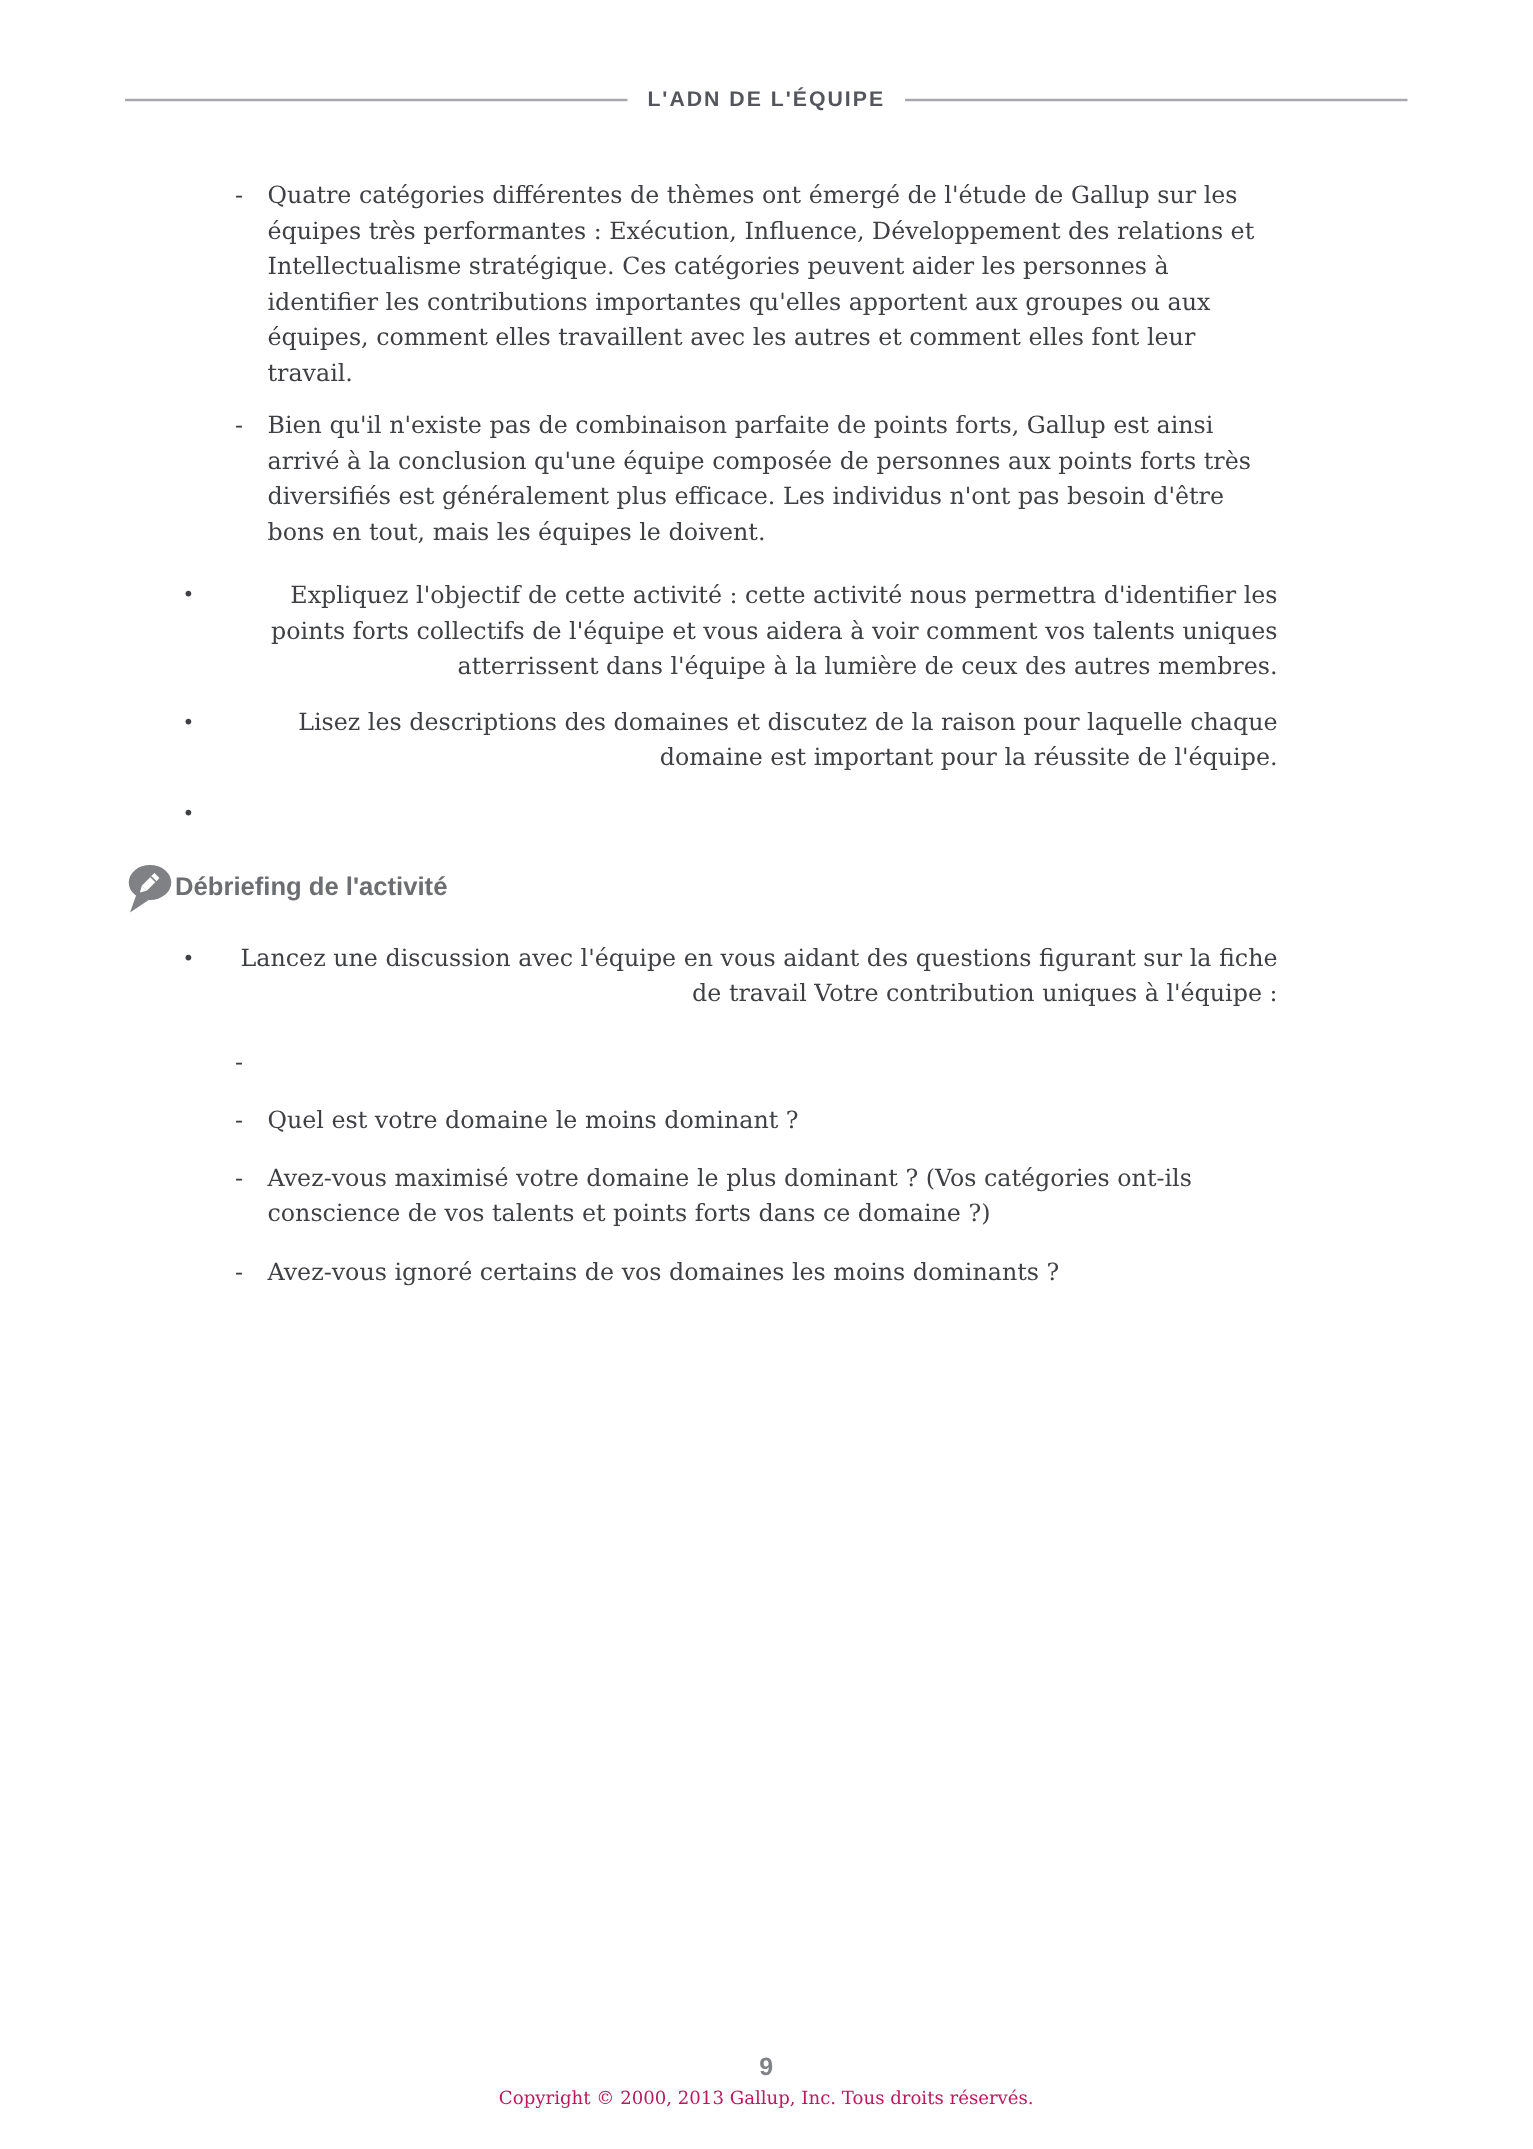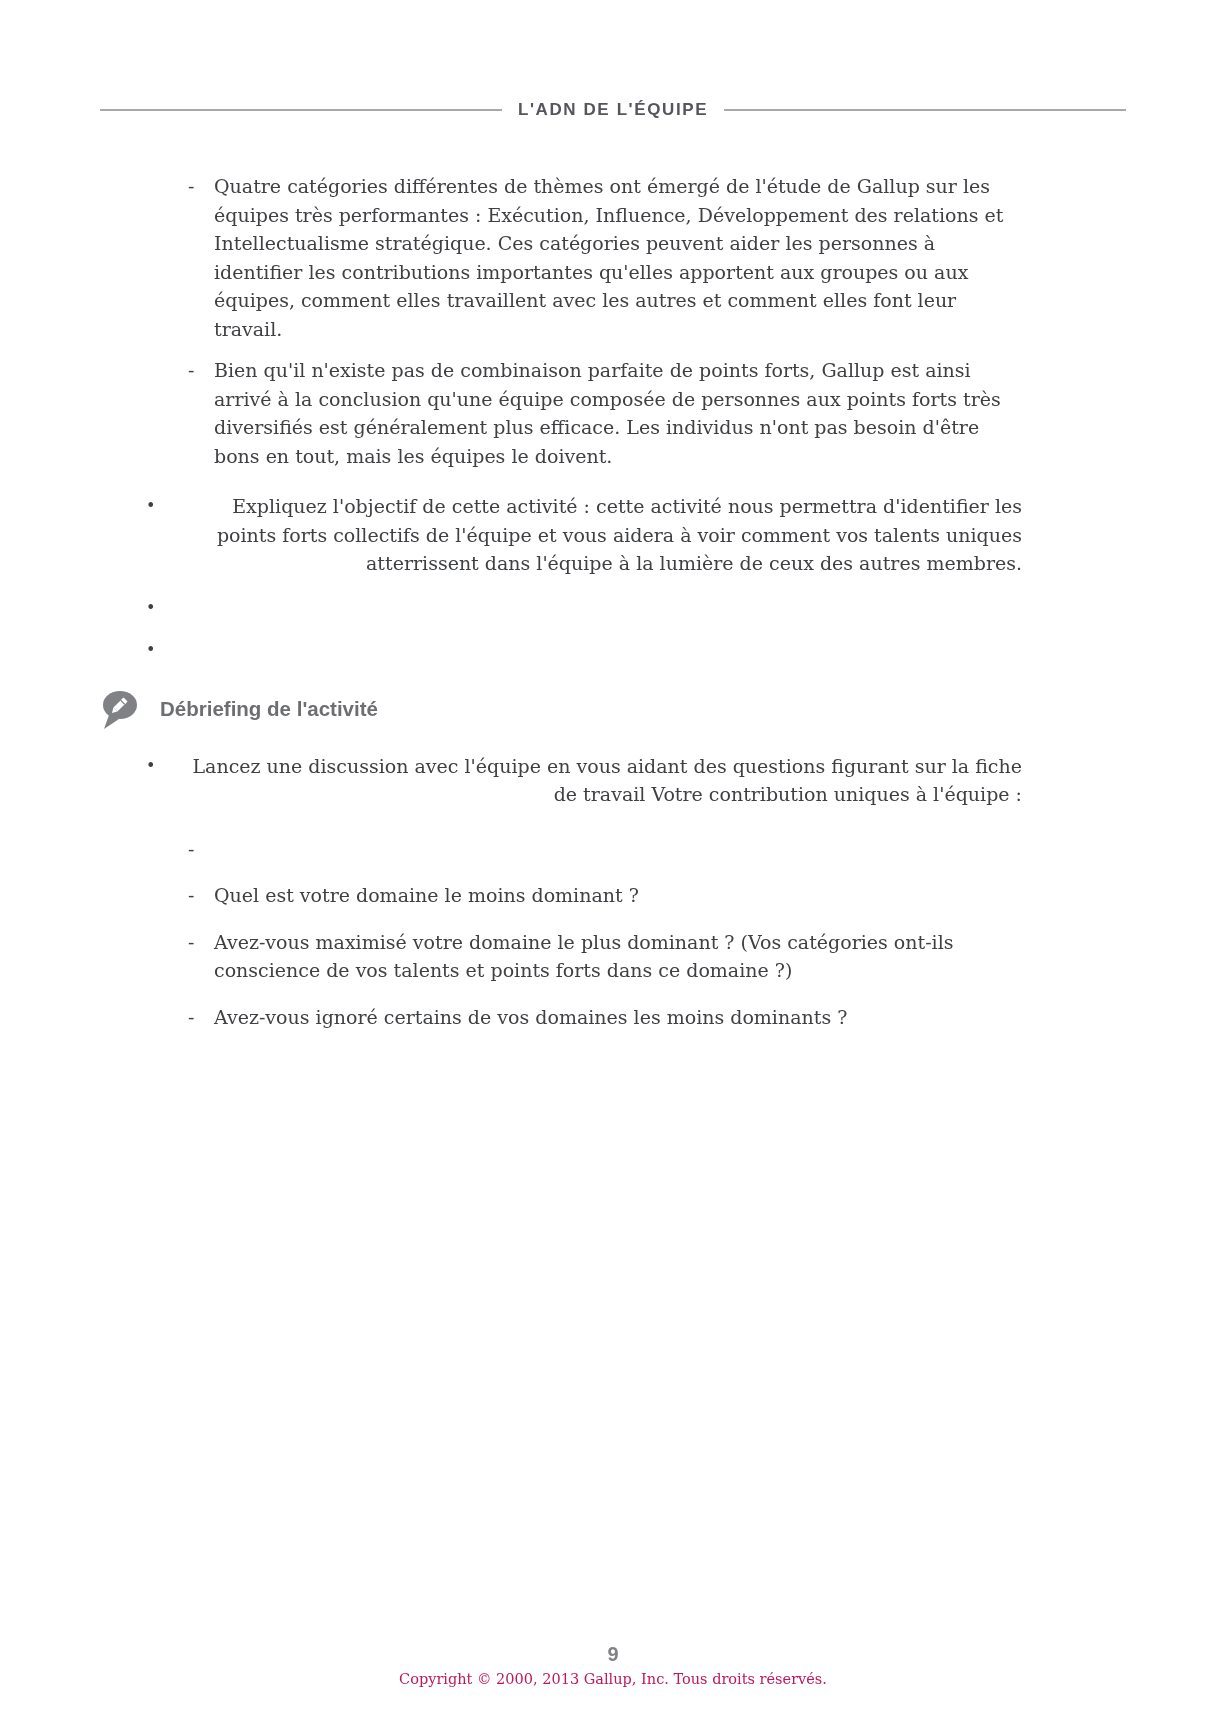--- a/index.html
+++ b/index.html
@@ -13,21 +13,21 @@
     color: #3f4043;
     overflow: hidden;
   }
 
   
   .doc-header {
     display: flex;
     align-items: center;
     gap: 16px;
     margin: 0 100px;
-    padding-top: 100px;
+    padding-top: 70px;
   }
   .rule { flex: 1; height: 2px; background: #a7a9ac; }
   .doc-title {
     font-family: "Liberation Sans", "DejaVu Sans", sans-serif;
     font-size: 17px;
     font-weight: 600;
     letter-spacing: 1.6px;
     color: #54565b;
     margin: 0;
     white-space: nowrap;
@@ -44,21 +44,21 @@
 
   .bullet-list { list-style: none; margin: 22px 0 0 0; padding: 0 0 0 46px; }
   .bullet-item { display: flex; margin-bottom: 16px; }
   .bullet-item .marker { flex: none; width: 28px; font-size: 16px; padding-top: 2px; }
   .bullet-item p { margin: 0; max-width: 848px; text-align: right; }
 
   
   .section-heading {
     display: flex;
     align-items: center;
-    gap: 20px;
+    gap: 0;
     margin: 26px 0 20px 0;
   }
   .section-heading .icon { flex: none; width: 40px; height: 44px; }
   .section-heading h2 {
     font-family: "Liberation Sans", "DejaVu Sans", sans-serif;
     font-size: 20.5px;
     font-weight: 700;
     color: #6d6e71;
     margin: 0;
   }
@@ -105,20 +105,21 @@
       </li>
     </ul>
 
     <ul class="bullet-list">
       <li class="bullet-item">
         <span class="marker">•</span>
         <p>Expliquez l'objectif de cette activité : cette activité nous permettra d'identifier les points forts collectifs de l'équipe et vous aidera à voir comment vos talents uniques atterrissent dans l'équipe à la lumière de ceux des autres membres.</p>
       </li>
       <li class="bullet-item">
         <span class="marker">•</span>
+        <p>Lisez les descriptions des domaines et discutez de la raison pour laquelle chaque domaine est important pour la réussite de l'équipe.</p>
       </li>
       <li class="bullet-item">
         <span class="marker">•</span>
       </li>
     </ul>
 
     <div class="section-heading">
       <span class="icon">
         <svg viewBox="0 0 40 44" width="40" height="44" aria-hidden="true">
           <ellipse cx="20" cy="17" rx="17" ry="14" fill="#808184"></ellipse>

